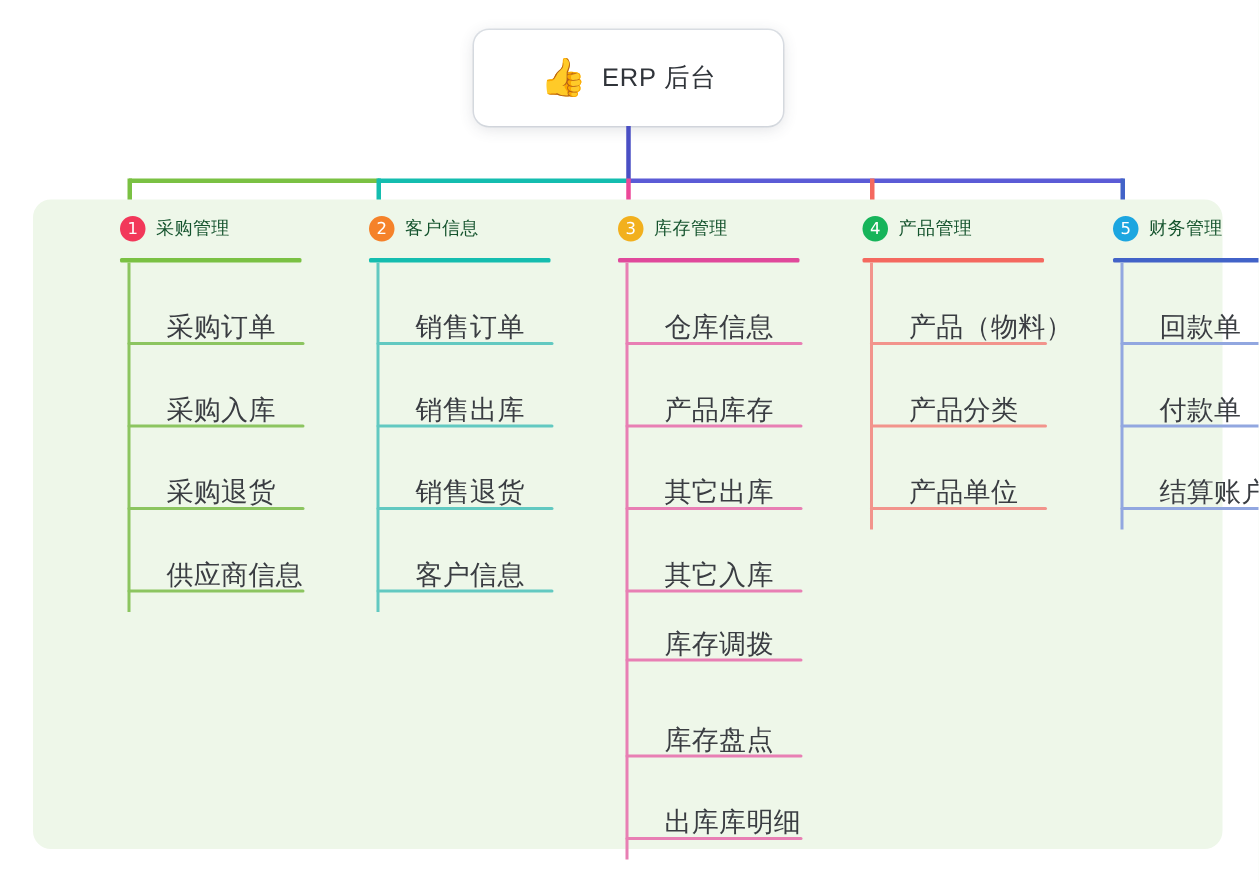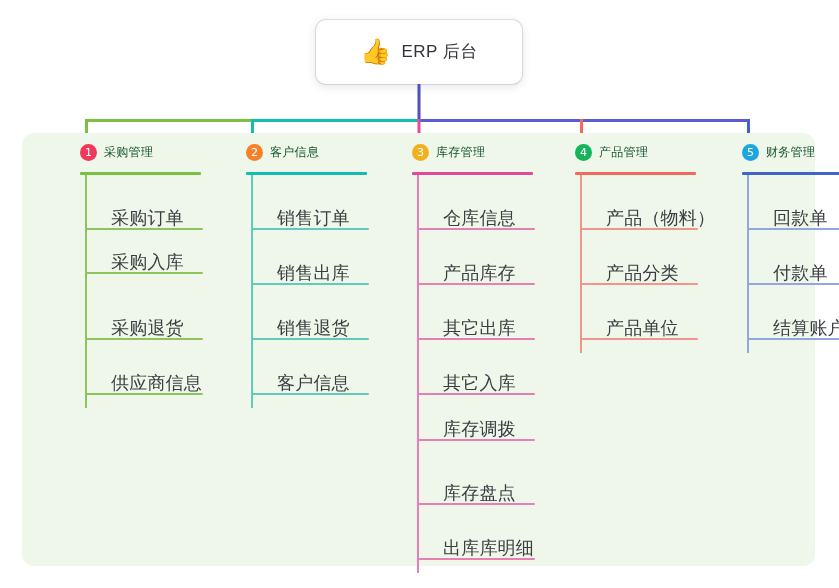--- a/index.html
+++ b/index.html
@@ -180,21 +180,21 @@
         <span class="badge" style="background: rgb(242, 56, 90);">1</span>
         <span class="col-title">采购管理</span>
       </div>
       <div class="col-underline" style="background:#7ac143;"></div>
       <div class="spine" style="background:#8cc560;height:233px;"></div>
 
       <div class="leaf" style="top:60px;">
         <span class="leaf-label">采购订单</span>
         <span class="leaf-underline" style="background:#8cc560;"></span>
       </div>
-      <div class="leaf" style="top:104px;">
+      <div class="leaf" style="top:115px;">
         <span class="leaf-label">采购入库</span>
         <span class="leaf-underline" style="background:#8cc560;"></span>
       </div>
       <div class="leaf" style="top:170px;">
         <span class="leaf-label">采购退货</span>
         <span class="leaf-underline" style="background:#8cc560;"></span>
       </div>
       <div class="leaf" style="top:225px;">
         <span class="leaf-label">供应商信息</span>
         <span class="leaf-underline" style="background:#8cc560;"></span>

